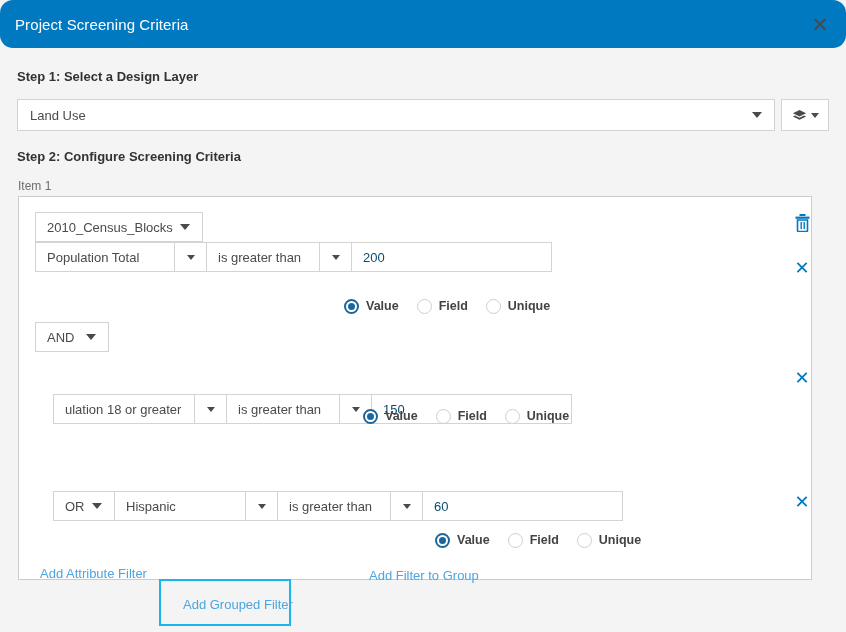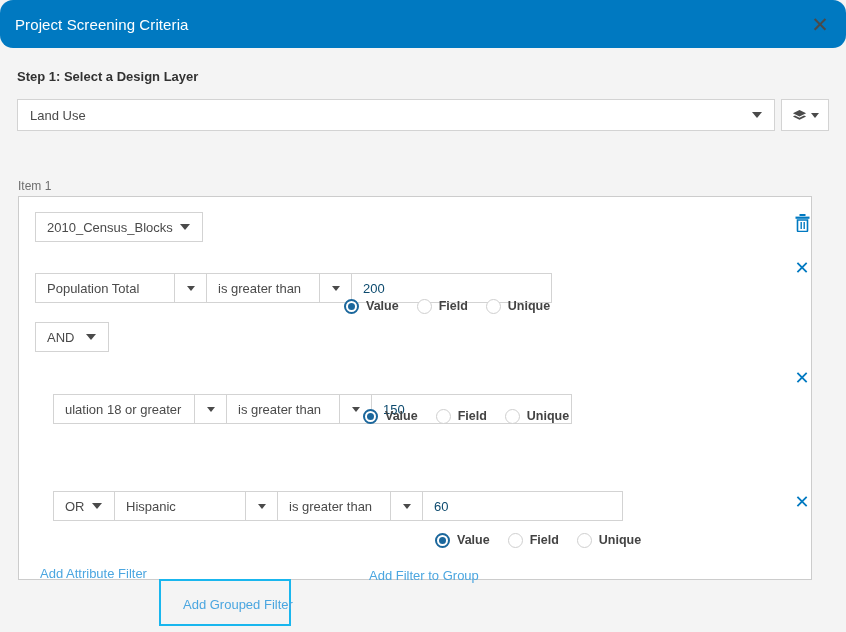--- a/index.html
+++ b/index.html
@@ -296,41 +296,42 @@
     </div>
     <div class="layer-btn">
       <svg width="15" height="15" viewBox="0 0 16 16">
         <polygon points="8,2 15,5.5 8,9 1,5.5" fill="#4a4a4a"></polygon>
         <polygon points="8,10.3 3.2,7.9 1,9 8,12.5 15,9 12.8,7.9" fill="#4a4a4a"></polygon>
       </svg>
       <span class="caret sm"></span>
     </div>
   </div>
 
+  <div class="step-label" id="step2-label">Step 2: Configure Screening Criteria</div>
   <div class="item-label">Item 1</div>
 
   <div class="card">
 
     <div class="row" style="left:16px; top:15px;">
       <div class="fld withcaret" style="width:168px;">
         <span class="txt">2010_Census_Blocks</span>
         <span class="caret caret-right-abs"></span>
       </div>
     </div>
     <div class="icon-btn" style="left:772px; top:15px;">
       <svg width="17" height="18" viewBox="0 0 16 18">
         <rect x="5" y="0" width="6" height="2" fill="#0079c1"></rect>
         <rect x="1" y="2.6" width="14" height="2.2" fill="#0079c1"></rect>
         <path d="M3 6 h10 v10.5 a1 1 0 0 1 -1 1 h-8 a1 1 0 0 1 -1 -1 z" fill="none" stroke="#0079c1" stroke-width="1.6"></path>
         <rect x="6" y="8" width="1.4" height="7" fill="#0079c1"></rect>
         <rect x="9" y="8" width="1.4" height="7" fill="#0079c1"></rect>
       </svg>
     </div>
 
-    <div class="row" style="left:16px; top:76px;">
+    <div class="row" style="left:16px; top:45px;">
       <div class="fld" style="width:140px;">
         <span class="txt">Population Total</span>
       </div>
       <div class="caret-cell">
         <span class="caret sm"></span>
       </div>
       <div class="fld nb-left" style="width:113px;">
         <span class="txt">is greater than</span>
       </div>
       <div class="caret-cell">

